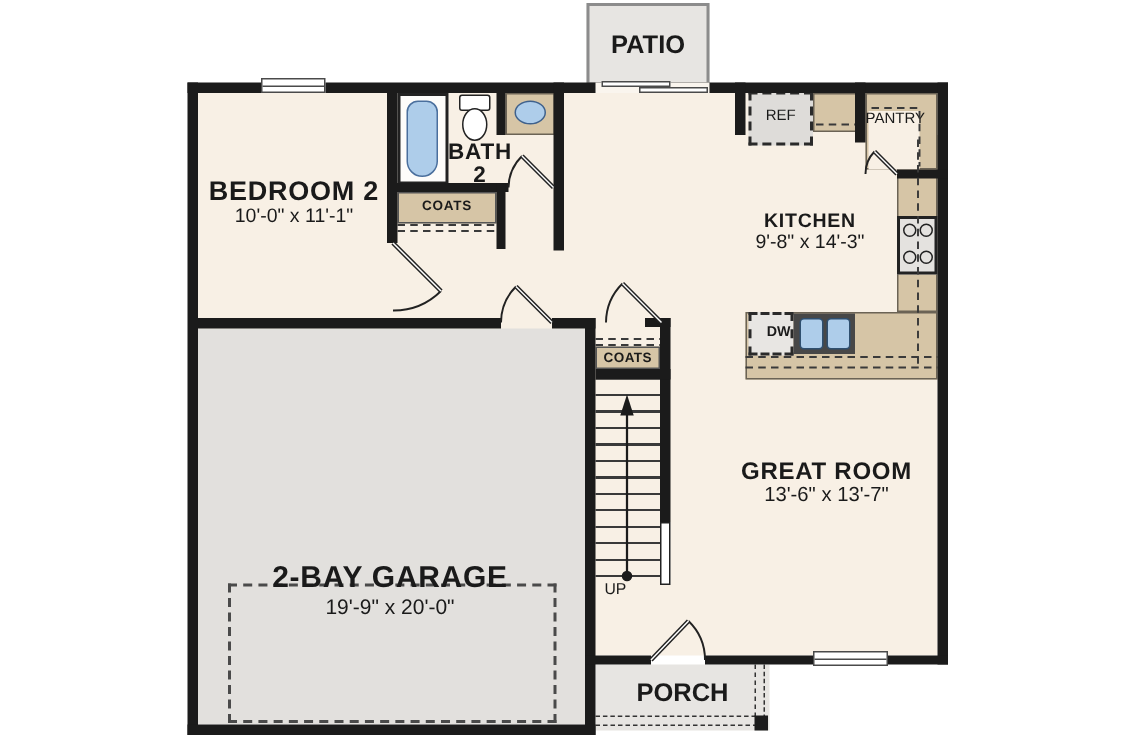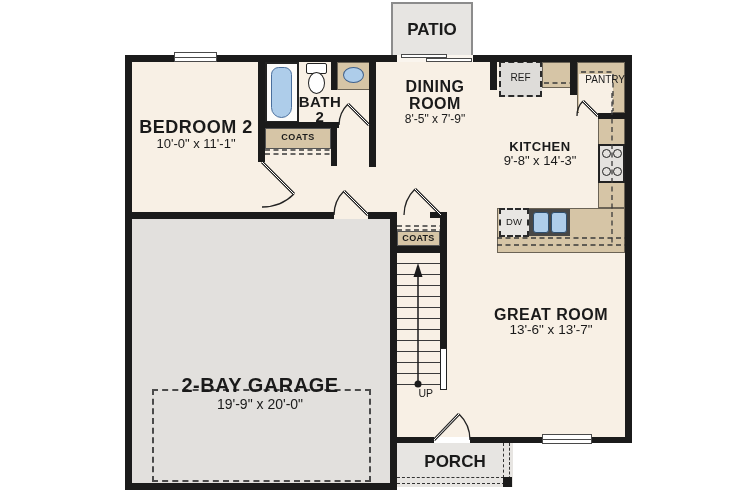--- a/index.html
+++ b/index.html
@@ -9,21 +9,21 @@
   }
   .abs{position:absolute;box-sizing:border-box;}
   .floor{background:var(--floor,#f8f0e5);}
   .garage-floor{background:var(--garage,#e2e0dd);}
   .outdoor{background:var(--outdoor,#e7e5e2);}
   .wall{position:absolute;background:var(--wall,#1b1b1b);}
   .counter{background:var(--counter,#d6c5a6);border:1px solid #6b6355;}
   .room-label{position:absolute;text-align:center;line-height:1.08;}
   .room-name{font-weight:bold;letter-spacing:.5px;}
   .room-dims{font-weight:normal;}
-  .small-label{position:absolute;text-align:right;font-weight:bold;color:#1a1a1a;}
+  .small-label{position:absolute;text-align:left;font-weight:bold;color:#1a1a1a;}
   .window{position:absolute;background:#fff;border:1px solid #4a4a4a;box-sizing:border-box;}
   .window .pane{position:absolute;left:0;right:0;top:45%;height:1px;background:#4a4a4a;}
   .dashedbox{position:absolute;box-sizing:border-box;}
   svg.overlay{position:absolute;left:0;top:0;z-index:60;pointer-events:none;}
   .z1{z-index:1}.z2{z-index:2}.z3{z-index:3}.z4{z-index:4}.z5{z-index:5}
   .z10{z-index:10}.z20{z-index:20}.z30{z-index:30}.z40{z-index:40}
 </style>
 </head>
 <body>
 
@@ -53,21 +53,21 @@
   </div>
 
   <div class="abs z10" style="left:598px;top:144px;width:27px;height:39px;background:#e4e2df;border:2px solid #222;">
     <div class="abs" style="left:2px;top:3px;width:9px;height:9px;border:1.5px solid #222;border-radius:50%;"></div>
     <div class="abs" style="left:13px;top:3px;width:9px;height:9px;border:1.5px solid #222;border-radius:50%;"></div>
     <div class="abs" style="left:2px;top:21px;width:9px;height:9px;border:1.5px solid #222;border-radius:50%;"></div>
     <div class="abs" style="left:13px;top:21px;width:9px;height:9px;border:1.5px solid #222;border-radius:50%;"></div>
   </div>
 
   <div class="abs z10" style="left:499px;top:208px;width:30px;height:29px;background:#e8e6e3;border:2px dashed #2a2a2a;">
-    <div class="room-label" style="left:0;right:0;top:7px;font-size:9.5px;font-weight:normal;">DW</div>
+    <div class="room-label" style="left:0;right:0;top:7px;font-size:9.5px;font-weight:bold;text-align:right;">DW</div>
   </div>
 
   <div class="abs z10" style="left:529px;top:209px;width:41px;height:27px;background:#474747;">
     <div class="abs" style="left:4px;top:3px;width:16px;height:21px;background:var(--fixture,#aecdea);border:1px solid #2f4f6f;border-radius:3px;"></div>
     <div class="abs" style="left:22px;top:3px;width:16px;height:21px;background:var(--fixture,#aecdea);border:1px solid #2f4f6f;border-radius:3px;"></div>
   </div>
 
   <div class="abs z10" style="left:265px;top:62px;width:34px;height:61px;background:#fdfcfa;border:2px solid #222;">
     <div class="abs" style="left:4px;top:3px;width:21px;height:51px;background:var(--fixture,#aecdea);border:1.5px solid #4a6f9d;border-radius:8px 8px 11px 11px;"></div>
   </div>
@@ -121,24 +121,20 @@
   <div class="window z30" style="left:401px;top:54px;width:46px;height:4px;"></div>
   <div class="window z30" style="left:426px;top:58px;width:46px;height:4px;"></div>
 
   <div class="room-label z40" style="left:136px;top:118px;width:120px;">
     <div class="room-name" style="font-size:18px;">BEDROOM 2</div>
     <div class="room-dims" style="font-size:13px;">10'-0" x 11'-1"</div>
   </div>
   <div class="room-label z40" style="left:297px;top:94px;width:46px;">
     <div class="room-name" style="font-size:15px;line-height:1.0;">BATH 2</div>
   </div>
-  <div class="room-label z40" style="left:383px;top:78px;width:104px;">
-    <div class="room-name" style="font-size:16px;">DINING ROOM</div>
-    <div class="room-dims" style="font-size:12px;">8'-5" x 7'-9"</div>
-  </div>
   <div class="room-label z40" style="left:480px;top:140px;width:120px;">
     <div class="room-name" style="font-size:13px;">KITCHEN</div>
     <div class="room-dims" style="font-size:13px;">9'-8" x 14'-3"</div>
   </div>
   <div class="room-label z40" style="left:491px;top:306px;width:120px;">
     <div class="room-name" style="font-size:16px;">GREAT ROOM</div>
     <div class="room-dims" style="font-size:13.5px;">13'-6" x 13'-7"</div>
   </div>
   <div class="room-label z40" style="left:155px;top:335px;width:210px;margin-top:40px;">
     <div class="room-name" style="font-size:20px;">2-BAY GARAGE</div>

